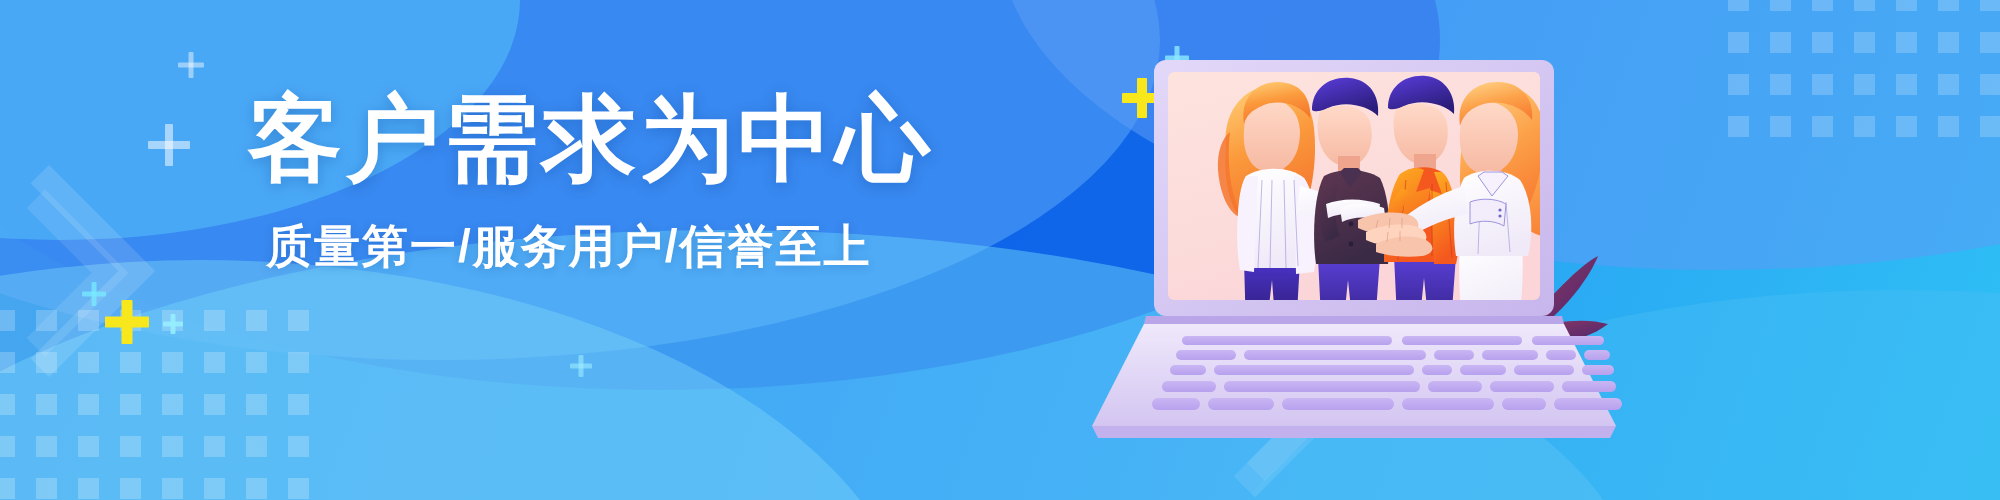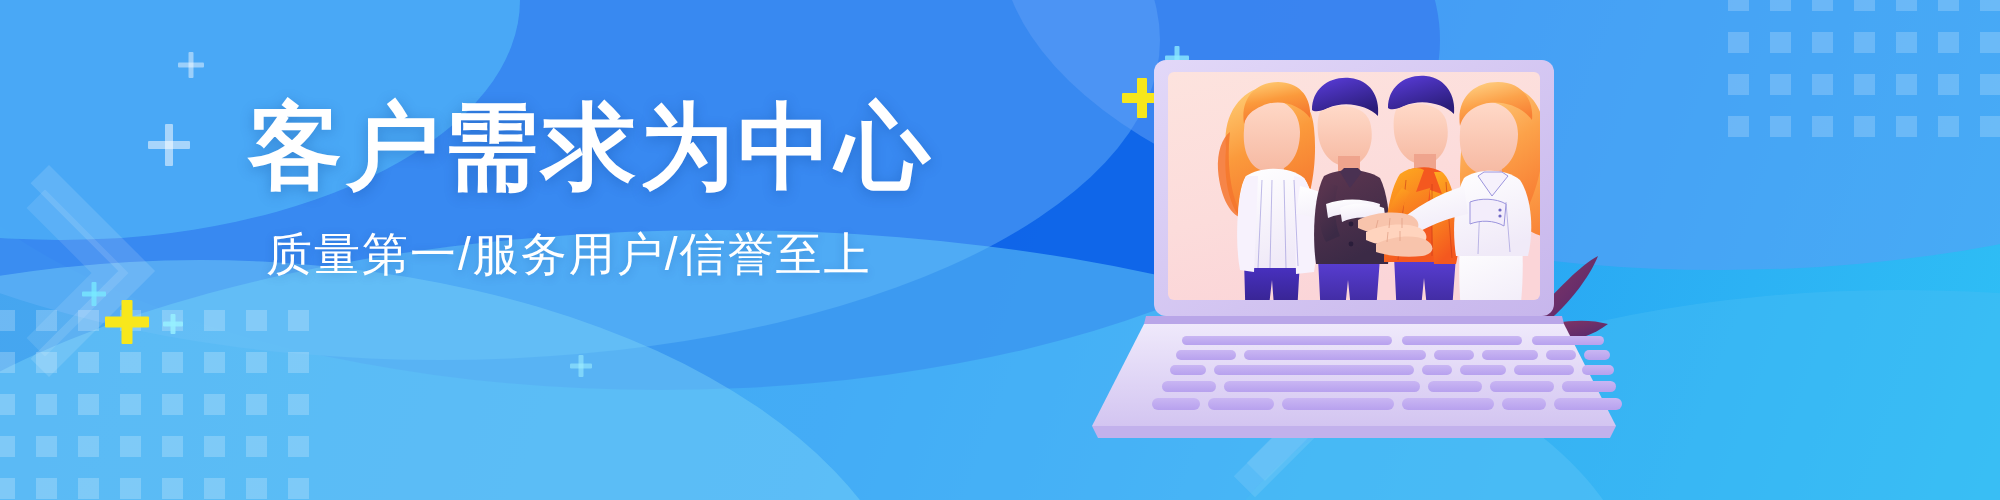--- a/index.html
+++ b/index.html
@@ -111,38 +111,38 @@
   #cross-bl-yellow{left:105px;top:300px;width:44px;height:44px;--t:11px;color:#f8e71c;}
   #cross-bl-cyan{left:82px;top:282px;width:24px;height:24px;--t:5px;color:rgba(120,235,255,.75);}
   #cross-bl-cyan2{left:163px;top:314px;width:20px;height:20px;--t:5px;color:rgba(150,240,255,.85);}
   #cross-mid-cyan{left:570px;top:355px;width:22px;height:22px;--t:5px;color:rgba(160,240,255,.55);}
   #cross-near-laptop{left:1122px;top:78px;width:40px;height:40px;--t:10px;color:#f7e71b;}
   #cross-near-laptop-small{left:1165px;top:46px;width:24px;height:24px;--t:5px;color:rgba(140,235,255,.8);}
 
   
   #text-block{
     position:absolute;
-    left:248px;top:96px;
+    left:248px;top:88px;
     width:700px;
     z-index:40;
   }
   #headline{
     margin:0;
     font-size:94px;
     line-height:1.08;
     font-weight:700;
     color:#ffffff;
     letter-spacing:4px;
     text-shadow:0 3px 14px rgba(8,54,132,.28);
     white-space:nowrap;
   }
   #subtitle{
     margin:26px 0 0 18px;
     font-size:46px;
-    font-weight:400;
+    font-weight:700;
     color:#ffffff;
     letter-spacing:2px;
     white-space:nowrap;
     text-shadow:0 2px 10px rgba(8,54,132,.22);
   }
 
   
   #illustration{
     position:absolute;
     left:1140px;top:52px;

